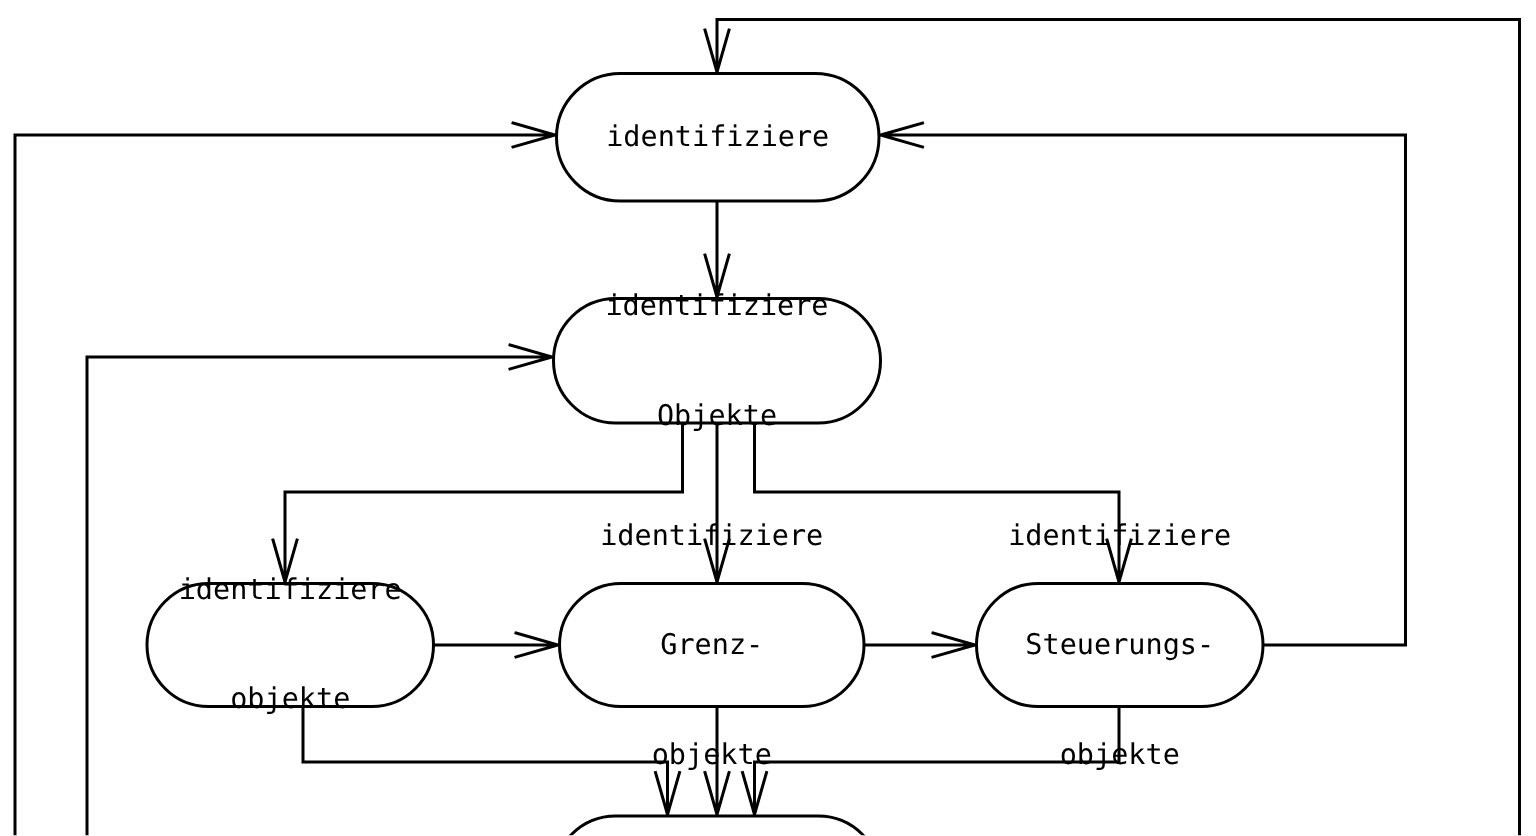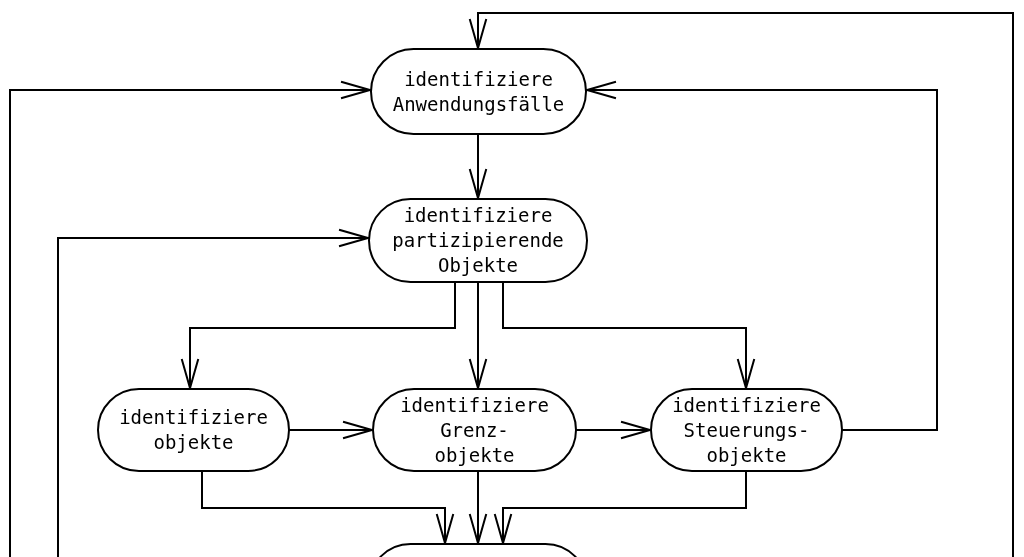--- a/index.html
+++ b/index.html
@@ -31,20 +31,21 @@
     background: #ffffff;
     display: flex;
     flex-direction: column;
     justify-content: center;
     align-items: center;
     text-align: center;
     color: #000000;
     font-size: 19px;
     line-height: 25px;
     white-space: nowrap;
+    gap: 48px;
   }
   .node .line { display: block; }
   #node-anwendungsfaelle { left: 370px; top: 48px;  width: 217px; height: 87px; }
   #node-partizipierende  { left: 368px; top: 198px; width: 220px; height: 85px; }
   #node-entitaets        { left: 97px;  top: 388px; width: 193px; height: 84px; }
   #node-grenz            { left: 372px; top: 388px; width: 205px; height: 84px; }
   #node-steuerungs       { left: 650px; top: 388px; width: 193px; height: 84px; }
   #node-bottom-partial   { left: 368px; top: 543px; width: 220px; height: 85px; }
 </style>
 </head>
@@ -76,26 +77,24 @@
 
     <path d="M202,472 L202,508 L445,508 L445,543 M437,515 L445,543 L453,515"></path>
 
     <path d="M478,472 L478,543 M470,515 L478,543 L486,515"></path>
 
     <path d="M746,472 L746,508 L503,508 L503,543 M495,515 L503,543 L511,515"></path>
   </svg>
 
   <div class="node" id="node-anwendungsfaelle">
     <span class="line">identifiziere</span>
-    <span class="line">Anwendungsfälle</span>
   </div>
 
   <div class="node" id="node-partizipierende">
     <span class="line">identifiziere</span>
-    <span class="line">partizipierende</span>
     <span class="line">Objekte</span>
   </div>
 
   <div class="node" id="node-entitaets">
     <span class="line">identifiziere</span>
     <span class="line">objekte</span>
   </div>
 
   <div class="node" id="node-grenz">
     <span class="line">identifiziere</span>

